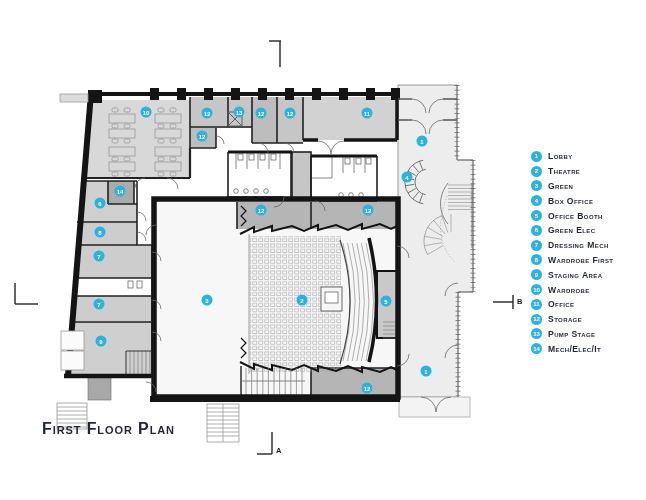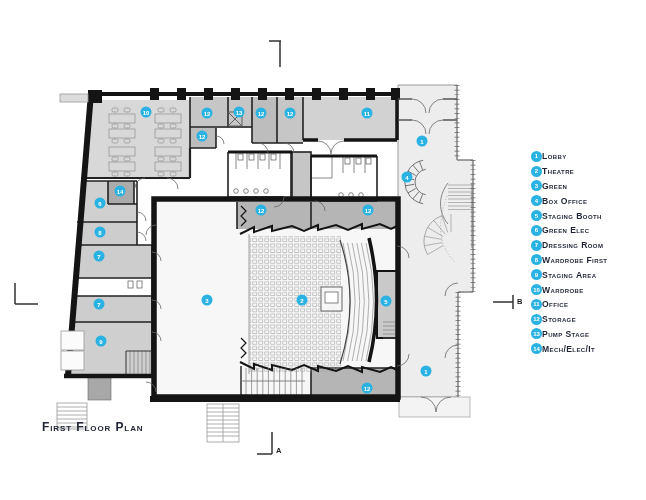--- a/index.html
+++ b/index.html
@@ -9,32 +9,32 @@
     --accent:#2ab3e2; --ink:#1f2535; --wall:#141414;
   }
   .plan-svg { position:absolute; left:0; top:0; }
   .badge {
     position:absolute; width:11px; height:11px; border-radius:50%;
     background:var(--accent); color:#fff; font-size:6px; font-weight:bold;
     display:flex; align-items:center; justify-content:center;
     transform:translate(-50%,-50%); line-height:1; z-index:5;
   }
   .legend { position:absolute; left:531px; top:149px; z-index:6; }
-  .legend-row { display:flex; align-items:center; gap:0; height:14.8px; }
+  .legend-row { display:flex; align-items:center; gap:6px; height:14.8px; }
   .legend-dot {
     width:11px; height:11px; border-radius:50%; background:var(--accent);
     color:#fff; font-size:6px; font-weight:bold; display:flex;
     align-items:center; justify-content:center; flex:0 0 11px; line-height:1;
   }
   .legend-label {
     font-size:8.6px; font-weight:700; color:var(--ink);
     font-variant:small-caps; letter-spacing:0.4px; white-space:nowrap;
   }
   .title {
-    position:absolute; left:42px; top:420px; font-size:12px; font-weight:700;
+    position:absolute; left:42px; top:420px; font-size:16px; font-weight:700;
     color:var(--ink); font-variant:small-caps; letter-spacing:0.9px; z-index:6;
   }
   .marker-letter {
     position:absolute; font-size:7.5px; font-weight:700; color:#222; z-index:6;
   }
   .marker-a { left:276px; top:446px; }
   .marker-b { left:517px; top:297px; }
 </style>
 </head>
 <body>
@@ -270,29 +270,29 @@
       <div class="legend-row">
         <span class="legend-dot">3</span>
         <span class="legend-label">Green</span>
       </div>
       <div class="legend-row">
         <span class="legend-dot">4</span>
         <span class="legend-label">Box Office</span>
       </div>
       <div class="legend-row">
         <span class="legend-dot">5</span>
-        <span class="legend-label">Staging Booth</span>
+        <span class="legend-label">Office Booth</span>
       </div>
       <div class="legend-row">
         <span class="legend-dot">6</span>
         <span class="legend-label">Green Elec</span>
       </div>
       <div class="legend-row">
         <span class="legend-dot">7</span>
-        <span class="legend-label">Dressing Room</span>
+        <span class="legend-label">Dressing Mech</span>
       </div>
       <div class="legend-row">
         <span class="legend-dot">8</span>
         <span class="legend-label">Wardrobe First</span>
       </div>
       <div class="legend-row">
         <span class="legend-dot">9</span>
         <span class="legend-label">Staging Area</span>
       </div>
       <div class="legend-row">

